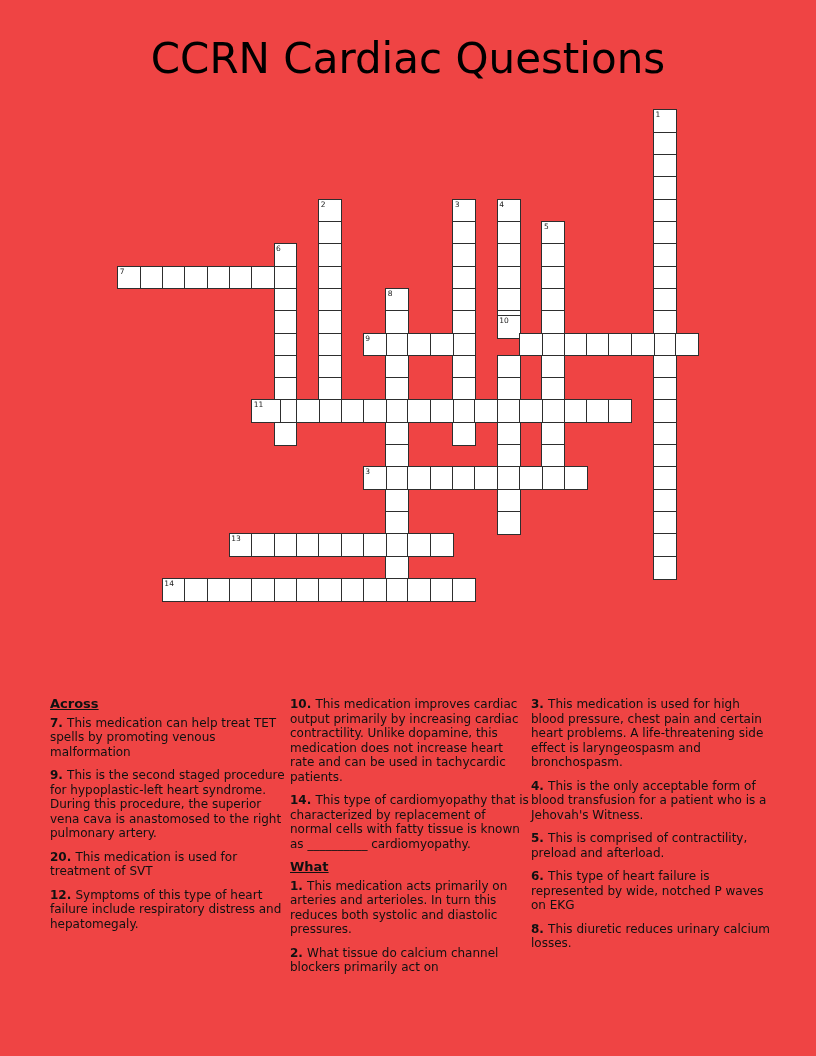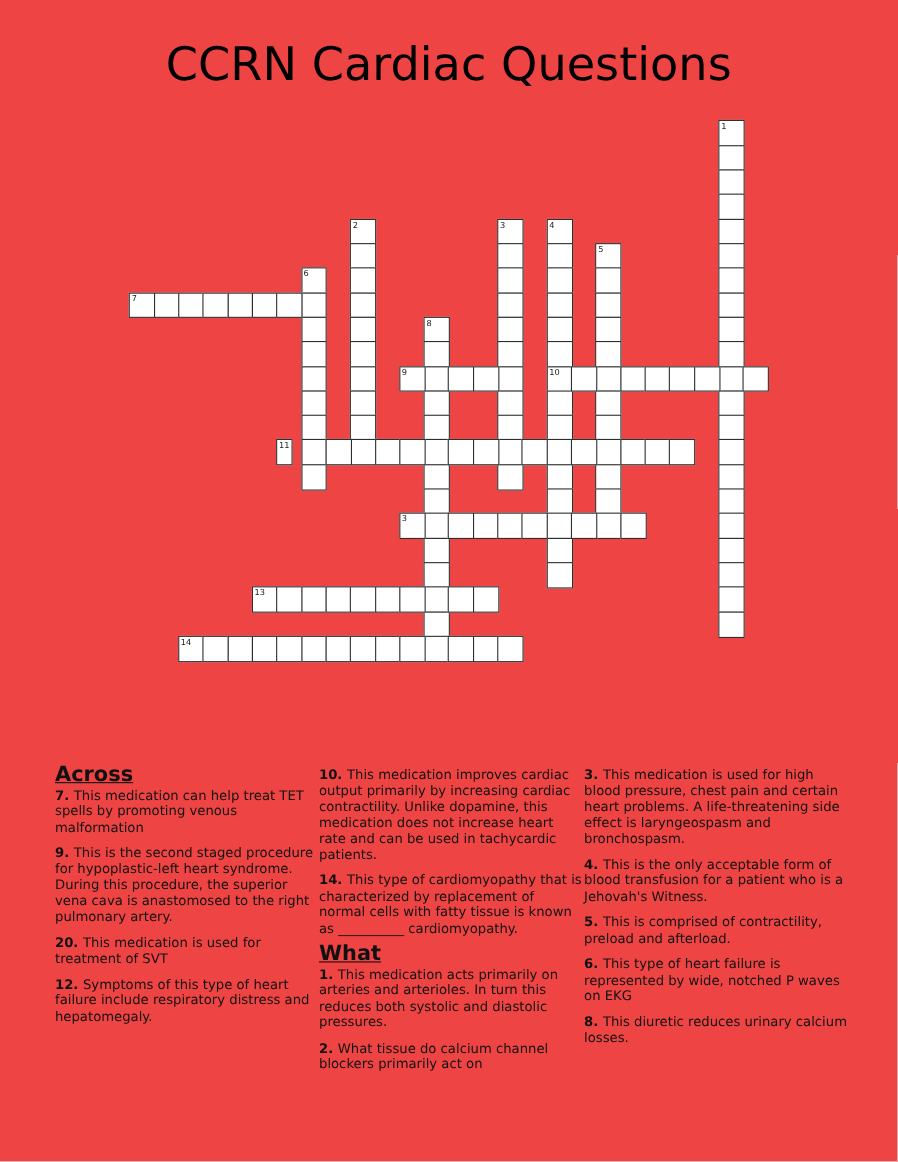--- a/index.html
+++ b/index.html
@@ -6,21 +6,21 @@
   .page{position:relative;width:816px;height:1056px;background:#ef4444;overflow:hidden;
         font-family:"DejaVu Sans","Liberation Sans",sans-serif;color:#111;}
   .title{position:absolute;top:34px;left:0;width:816px;margin:0;text-align:center;
          font-size:42px;font-weight:normal;letter-spacing:0px;color:#000;
          font-family:"DejaVu Sans",sans-serif;}
   .grid{position:absolute;left:0;top:0;}
   .gcell{position:absolute;background:#fff;border:1.6px solid #2e2e2e;box-sizing:border-box;}
   .gnum{position:absolute;top:0px;left:1.5px;font-size:7.5px;line-height:9px;color:#222;
         font-family:"DejaVu Sans",sans-serif;}
   .clue-col{position:absolute;top:697px;width:241px;font-size:12px;line-height:14.5px;}
-  .clue-header{font-weight:bold;text-decoration:underline;font-size:19px;margin:0 0 4px 0;}
+  .clue-header{font-weight:bold;text-decoration:underline;font-size:13px;margin:0 0 4px 0;}
   .clue{margin:0 0 9px 0;}
   .clue b{font-weight:bold;}
 </style>
 </head>
 <body>
 
 <div class="page">
   <h1 class="title">CCRN Cardiac Questions</h1>
   <div class="grid" id="grid">
       <div class="gcell" style="left: 653.12px; top: 109.2px; width: 23.93px; height: 23.93px; border-color: rgb(46, 46, 46);">
@@ -72,21 +72,21 @@
       <div class="gcell" style="left: 452.15px; top: 399.49px; width: 23.93px; height: 23.93px; border-color: rgb(46, 46, 46);"></div>
       <div class="gcell" style="left: 452.15px; top: 421.82px; width: 23.93px; height: 23.93px; border-color: rgb(46, 46, 46);"></div>
       <div class="gcell" style="left: 496.81px; top: 198.52px; width: 23.93px; height: 23.93px; border-color: rgb(46, 46, 46);">
         <span class="gnum">4</span>
       </div>
       <div class="gcell" style="left: 496.81px; top: 220.85px; width: 23.93px; height: 23.93px; border-color: rgb(46, 46, 46);"></div>
       <div class="gcell" style="left: 496.81px; top: 243.18px; width: 23.93px; height: 23.93px; border-color: rgb(46, 46, 46);"></div>
       <div class="gcell" style="left: 496.81px; top: 265.51px; width: 23.93px; height: 23.93px; border-color: rgb(46, 46, 46);"></div>
       <div class="gcell" style="left: 496.81px; top: 287.84px; width: 23.93px; height: 23.93px; border-color: rgb(46, 46, 46);"></div>
       <div class="gcell" style="left: 496.81px; top: 310.17px; width: 23.93px; height: 23.93px; border-color: rgb(46, 46, 46);"></div>
-      <div class="gcell" style="left: 496.81px; top: 333px; width: 23.93px; height: 23.93px; border-color: rgb(46, 46, 46);">
+      <div class="gcell" style="left: 496.81px; top: 315px; width: 23.93px; height: 23.93px; border-color: rgb(46, 46, 46);">
         <span class="gnum">10</span>
       </div>
       <div class="gcell" style="left: 496.81px; top: 354.83px; width: 23.93px; height: 23.93px; border-color: rgb(46, 46, 46);"></div>
       <div class="gcell" style="left: 496.81px; top: 377.16px; width: 23.93px; height: 23.93px; border-color: rgb(46, 46, 46);"></div>
       <div class="gcell" style="left: 496.81px; top: 399.49px; width: 23.93px; height: 23.93px; border-color: rgb(46, 46, 46);"></div>
       <div class="gcell" style="left: 496.81px; top: 421.82px; width: 23.93px; height: 23.93px; border-color: rgb(46, 46, 46);"></div>
       <div class="gcell" style="left: 496.81px; top: 444.15px; width: 23.93px; height: 23.93px; border-color: rgb(46, 46, 46);"></div>
       <div class="gcell" style="left: 496.81px; top: 466.48px; width: 23.93px; height: 23.93px; border-color: rgb(46, 46, 46);"></div>
       <div class="gcell" style="left: 496.81px; top: 488.81px; width: 23.93px; height: 23.93px; border-color: rgb(46, 46, 46);"></div>
       <div class="gcell" style="left: 496.81px; top: 511.14px; width: 23.93px; height: 23.93px; border-color: rgb(46, 46, 46);"></div>
@@ -144,21 +144,21 @@
         <span class="gnum">9</span>
       </div>
       <div class="gcell" style="left: 407.49px; top: 332.5px; width: 23.93px; height: 23.93px; border-color: rgb(46, 46, 46);"></div>
       <div class="gcell" style="left: 429.82px; top: 332.5px; width: 23.93px; height: 23.93px; border-color: rgb(46, 46, 46);"></div>
       <div class="gcell" style="left: 519.14px; top: 332.5px; width: 23.93px; height: 23.93px; border-color: rgb(46, 46, 46);"></div>
       <div class="gcell" style="left: 563.8px; top: 332.5px; width: 23.93px; height: 23.93px; border-color: rgb(46, 46, 46);"></div>
       <div class="gcell" style="left: 586.13px; top: 332.5px; width: 23.93px; height: 23.93px; border-color: rgb(46, 46, 46);"></div>
       <div class="gcell" style="left: 608.46px; top: 332.5px; width: 23.93px; height: 23.93px; border-color: rgb(46, 46, 46);"></div>
       <div class="gcell" style="left: 630.79px; top: 332.5px; width: 23.93px; height: 23.93px; border-color: rgb(46, 46, 46);"></div>
       <div class="gcell" style="left: 675.45px; top: 332.5px; width: 23.93px; height: 23.93px; border-color: rgb(46, 46, 46);"></div>
-      <div class="gcell" style="left: 251.18px; top: 399.49px; width: 15px; height: 23.93px; border-color: rgb(46, 46, 46);">
+      <div class="gcell" style="left: 251.18px; top: 399.49px; width: 30px; height: 23.93px; border-color: rgb(46, 46, 46);">
         <span class="gnum">11</span>
       </div>
       <div class="gcell" style="left: 295.84px; top: 399.49px; width: 23.93px; height: 23.93px; border-color: rgb(46, 46, 46);"></div>
       <div class="gcell" style="left: 340.5px; top: 399.49px; width: 23.93px; height: 23.93px; border-color: rgb(46, 46, 46);"></div>
       <div class="gcell" style="left: 362.83px; top: 399.49px; width: 23.93px; height: 23.93px; border-color: rgb(46, 46, 46);"></div>
       <div class="gcell" style="left: 407.49px; top: 399.49px; width: 23.93px; height: 23.93px; border-color: rgb(46, 46, 46);"></div>
       <div class="gcell" style="left: 429.82px; top: 399.49px; width: 23.93px; height: 23.93px; border-color: rgb(46, 46, 46);"></div>
       <div class="gcell" style="left: 474.48px; top: 399.49px; width: 23.93px; height: 23.93px; border-color: rgb(46, 46, 46);"></div>
       <div class="gcell" style="left: 519.14px; top: 399.49px; width: 23.93px; height: 23.93px; border-color: rgb(46, 46, 46);"></div>
       <div class="gcell" style="left: 563.8px; top: 399.49px; width: 23.93px; height: 23.93px; border-color: rgb(46, 46, 46);"></div>

